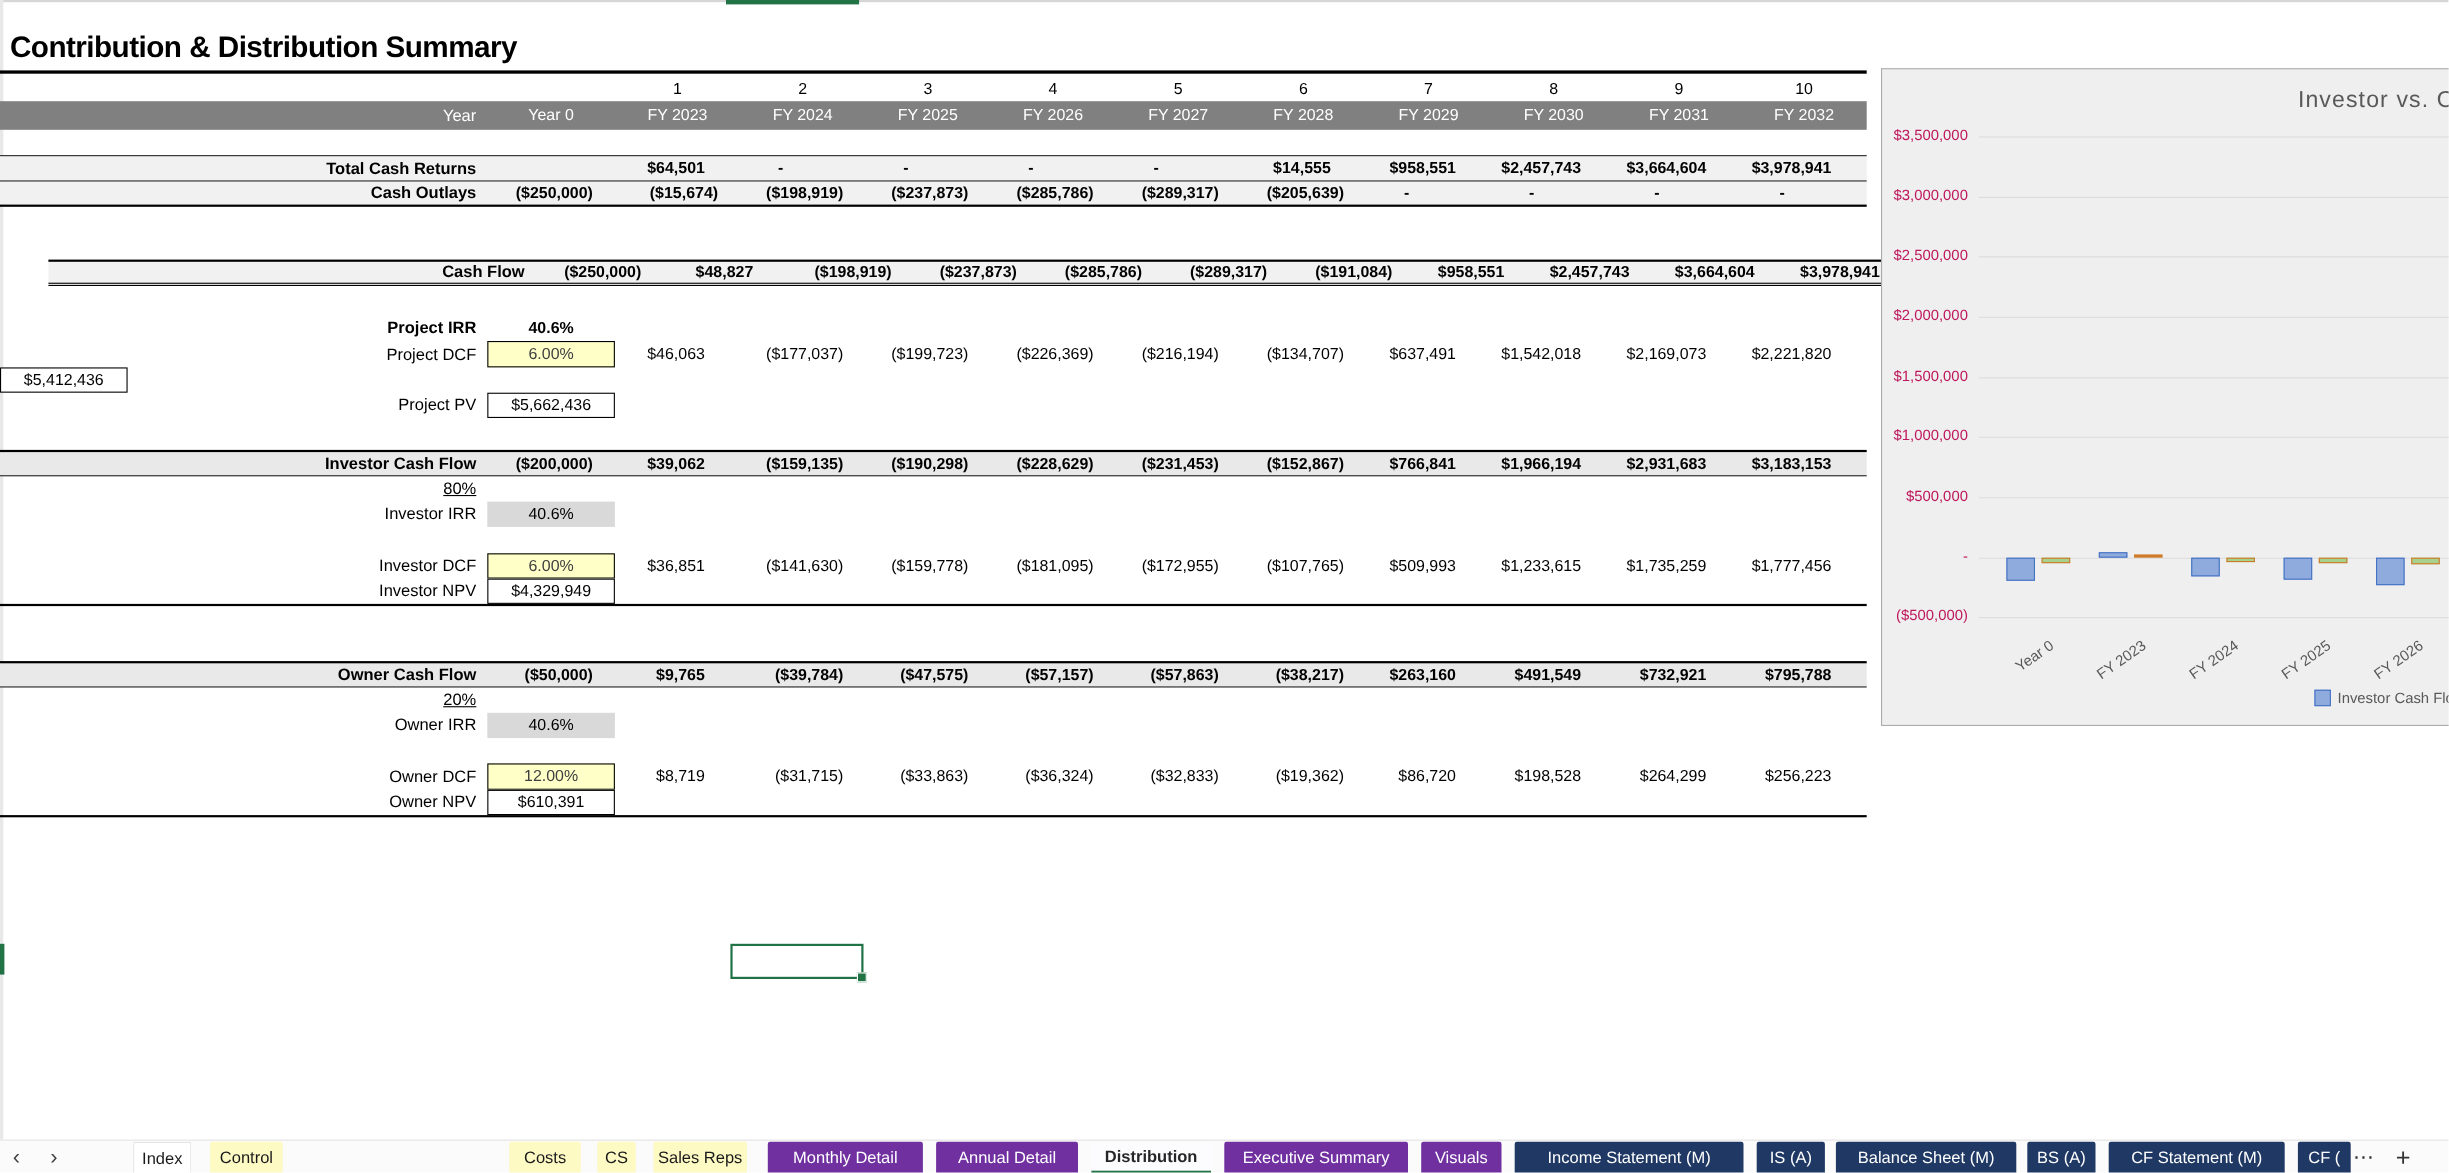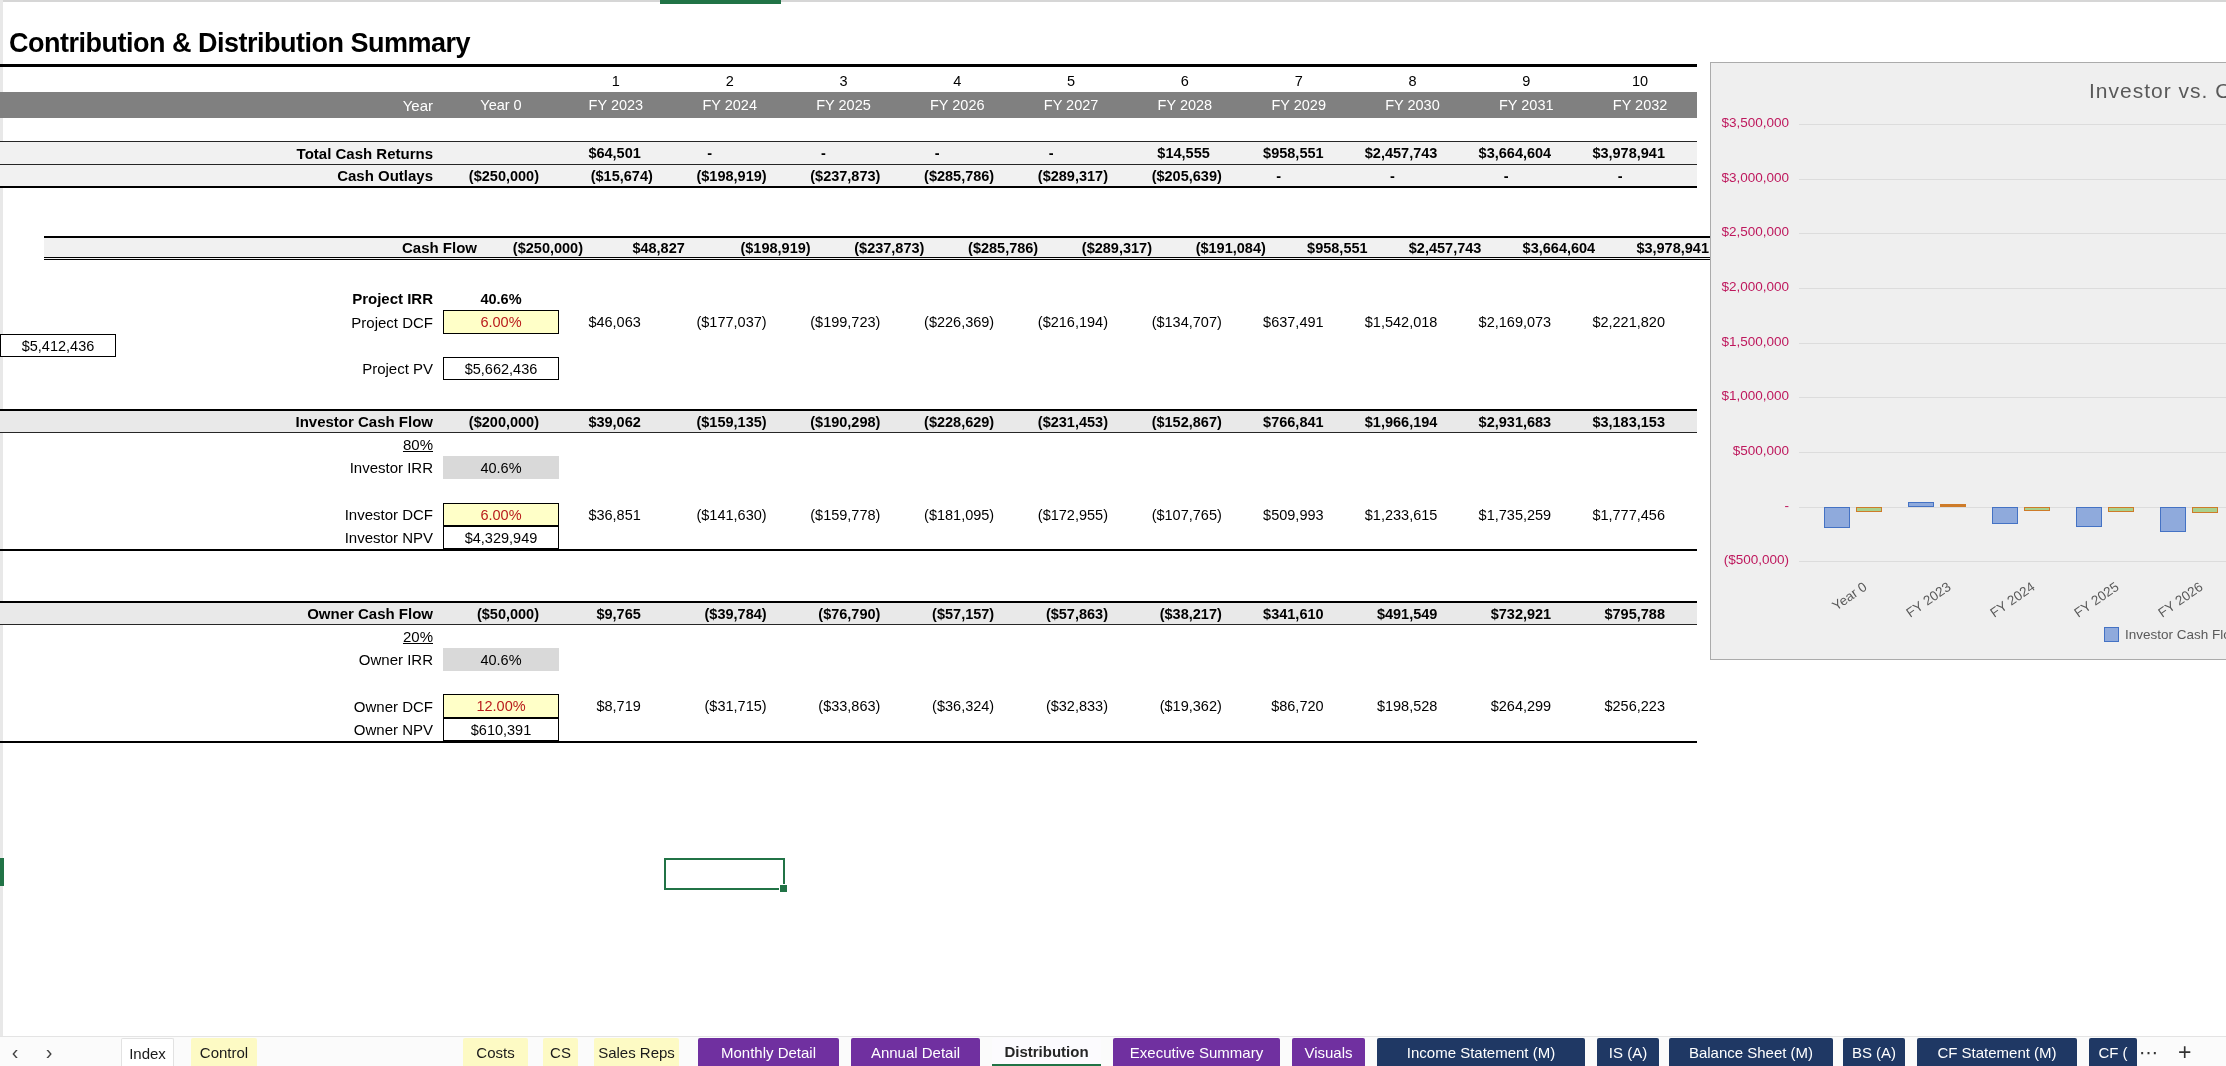--- a/index.html
+++ b/index.html
@@ -21,21 +21,21 @@
   .bandd{background:#E9E9E9;}
   .bt1{border-top:1px solid #262626;}
   .bb1{border-bottom:1px solid #262626;}
   .bt2{border-top:2px solid #000;}
   .bb2{border-bottom:2px solid #000;}
   .bbd{border-bottom:3px double #000;}
   .numcell{justify-content:center;padding:0;}
   .hdr{background:#808080;color:#fff;}
   .hdr .y0,.hdr .v{justify-content:center;padding:0;}
   .y0.special{justify-content:center;padding:0;}
-  .y0.yellow{background:#FFFFC8;border:1px solid #000;color:#b91c1c;}
+  .y0.yellow{background:#FFFFC8;border:1px solid #000;color:#404040;}
   .y0.gray{background:#D9D9D9;}
   .y0.box{border:1px solid #000;background:#fff;}
   .u{text-decoration:underline;}
   
   .sel-cell{position:absolute;border:2px solid #217346;background:transparent;}
   .sel-handle{position:absolute;width:7px;height:7px;background:#217346;border:1px solid #fff;}
   .edge-top{position:absolute;top:0;left:0;width:2226px;height:2px;background:#D6D6D6;}
   .edge-top-green{position:absolute;top:0;height:4px;background:#217346;}
   .edge-left{position:absolute;top:0;left:0;width:3px;height:1036px;background:#E8E8E8;}
   .edge-left-green{position:absolute;left:0;width:4px;background:#217346;}
@@ -209,25 +209,25 @@
       </div>
       <div class="row " style="top: 526px; height: 23px; width: 1697px;">
         <div class="cell lab">Investor NPV</div>
         <div class="cell y0 special box">$4,329,949</div>
       </div>
       <div class="row bandd bt2 bb1" style="top: 601px; height: 24px; width: 1697px;">
         <div class="cell lab bold">Owner Cash Flow</div>
         <div class="cell y0 bold neg">($50,000)</div>
         <div class="cell v bold">$9,765</div>
         <div class="cell v bold neg">($39,784)</div>
-        <div class="cell v bold neg">($76,790)</div>
+        <div class="cell v bold neg">($47,575)</div>
         <div class="cell v bold neg">($57,157)</div>
         <div class="cell v bold neg">($57,863)</div>
         <div class="cell v bold neg">($38,217)</div>
-        <div class="cell v bold">$341,610</div>
+        <div class="cell v bold">$263,160</div>
         <div class="cell v bold">$491,549</div>
         <div class="cell v bold">$732,921</div>
         <div class="cell v bold">$795,788</div>
       </div>
       <div class="row " style="top: 625px; height: 23px; width: 1697px;">
         <div class="cell lab u">20%</div>
         <div class="cell y0"></div>
       </div>
       <div class="row " style="top: 648px; height: 23px; width: 1697px;">
         <div class="cell lab">Owner IRR</div>

